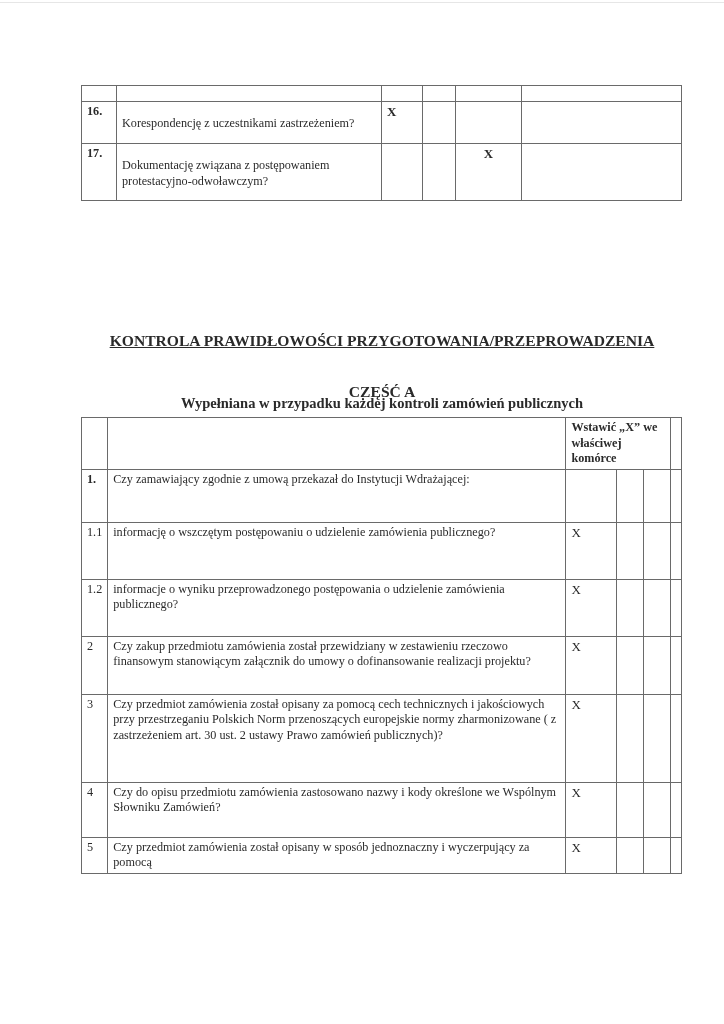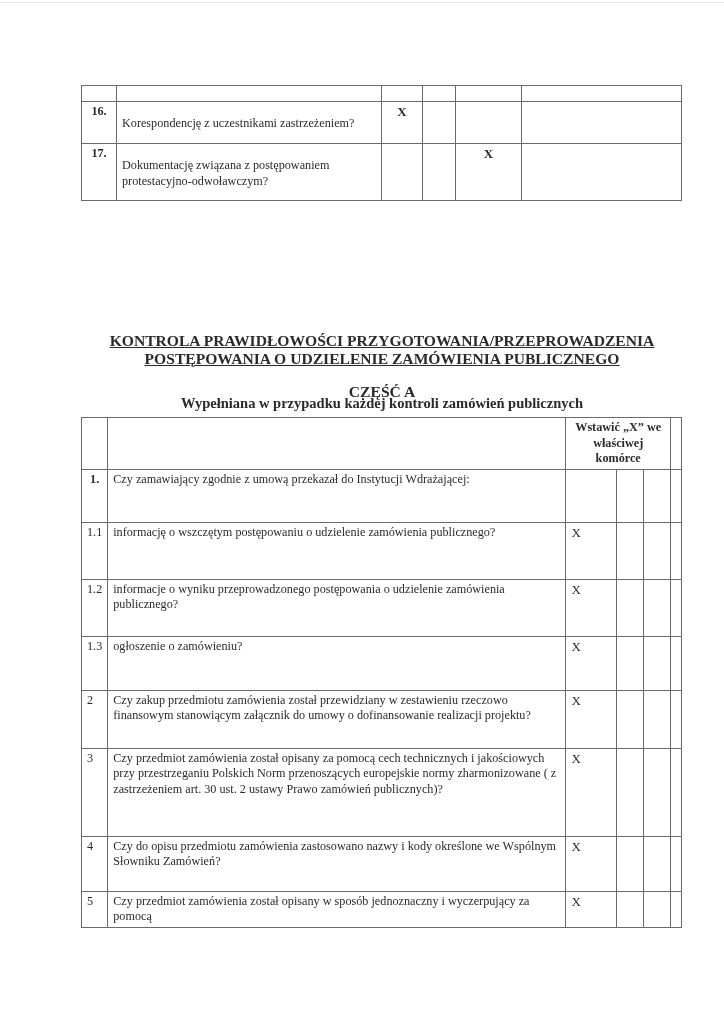--- a/index.html
+++ b/index.html
@@ -5,21 +5,21 @@
   html, body { margin: 0; padding: 0; }
   body {
     width: 724px; height: 1024px; background: #ffffff; position: relative; overflow: hidden;
     font-family: "Liberation Serif", serif; color: #2a2a2a;
   }
   .page-edge { position: absolute; left: 0; top: 2px; width: 724px; height: 1px; background: #e6e6e6; }
   table { border-collapse: collapse; position: absolute; }
   td { border: 1px solid #6a6a6a; vertical-align: top; font-size: 12.2px; line-height: 15.5px; padding: 2px 5px; }
   .t1 { left: 81px; top: 85px; width: 601px; }
   .t2 { left: 81px; top: 417px; width: 601px; }
-  .bold { font-weight: bold; text-align: center; }
+  .bold { font-weight: bold; }
   .x { font-size: 13px; }
   .c-lp { width: 24px; }
   .c-q { width: 254px; }
   .c-tak { width: 30px; }
   .c-nie { width: 22px; }
   .c-nd { width: 55px; }
   .title { position: absolute; left: 0; width: 724px; text-align: center; font-weight: bold; font-size: 15.6px; line-height: 18px; margin-left: 20px; }
   .title u { text-decoration: underline; }
   .sub { font-size: 14.5px; }
 </style>
@@ -52,21 +52,20 @@
     <td></td>
     <td></td>
     <td class="x bold" style="text-align:center">X</td>
     <td></td>
   </tr>
 </tbody>
   </table>
 
 <div class="title" style="top:332px">
   <u>KONTROLA PRAWIDŁOWOŚCI PRZYGOTOWANIA/PRZEPROWADZENIA</u><br>
-  <u>POSTĘPOWANIA O UDZIELENIE ZAMÓWIENIA PUBLICZNEGO</u>
 </div>
 <div class="title" style="top:383px">CZĘŚĆ A</div>
 <div class="title sub" style="top:394px">Wypełniana w przypadku każdej kontroli zamówień publicznych</div>
 
 <table class="t2">
   <tbody>
   <tr style="height:32px">
     <td></td>
     <td></td>
     <td colspan="3" class="bold">Wstawić „X” we właściwej komórce</td>
@@ -84,28 +83,20 @@
     <td>1.1</td>
     <td>informację o wszczętym postępowaniu o udzielenie zamówienia publicznego?</td>
     <td class="x">X</td>
     <td></td>
     <td></td>
     <td></td>
   </tr>
   <tr style="height:57px">
     <td>1.2</td>
     <td>informacje o wyniku przeprowadzonego postępowania o udzielenie zamówienia publicznego?</td>
-    <td class="x">X</td>
-    <td></td>
-    <td></td>
-    <td></td>
-  </tr>
-  <tr style="height:54px">
-    <td>1.3</td>
-    <td>ogłoszenie o zamówieniu?</td>
     <td class="x">X</td>
     <td></td>
     <td></td>
     <td></td>
   </tr>
   <tr style="height:58px">
     <td>2</td>
     <td>Czy zakup przedmiotu zamówienia został przewidziany w zestawieniu rzeczowo finansowym stanowiącym załącznik do umowy o dofinansowanie realizacji projektu?</td>
     <td class="x">X</td>
     <td></td>

